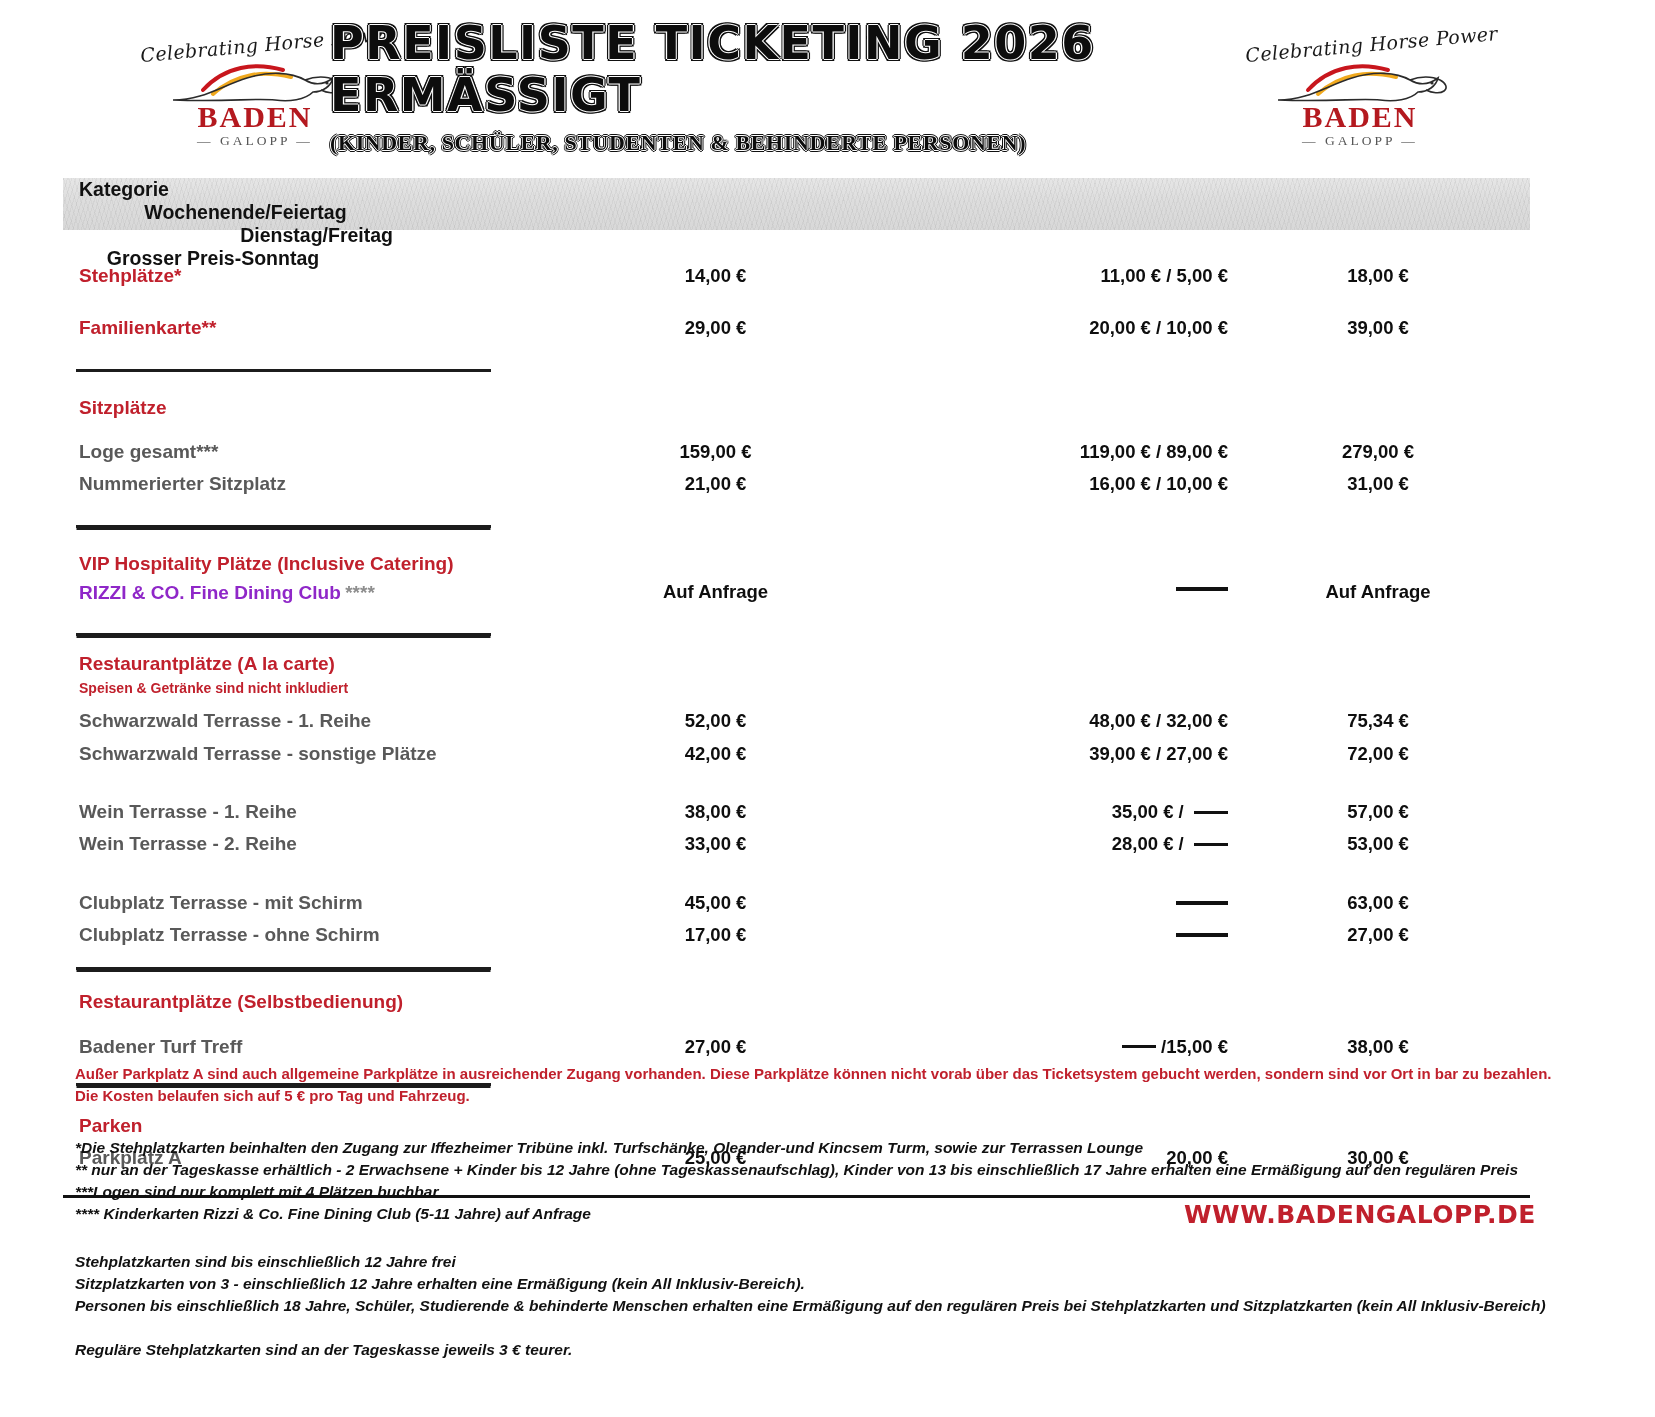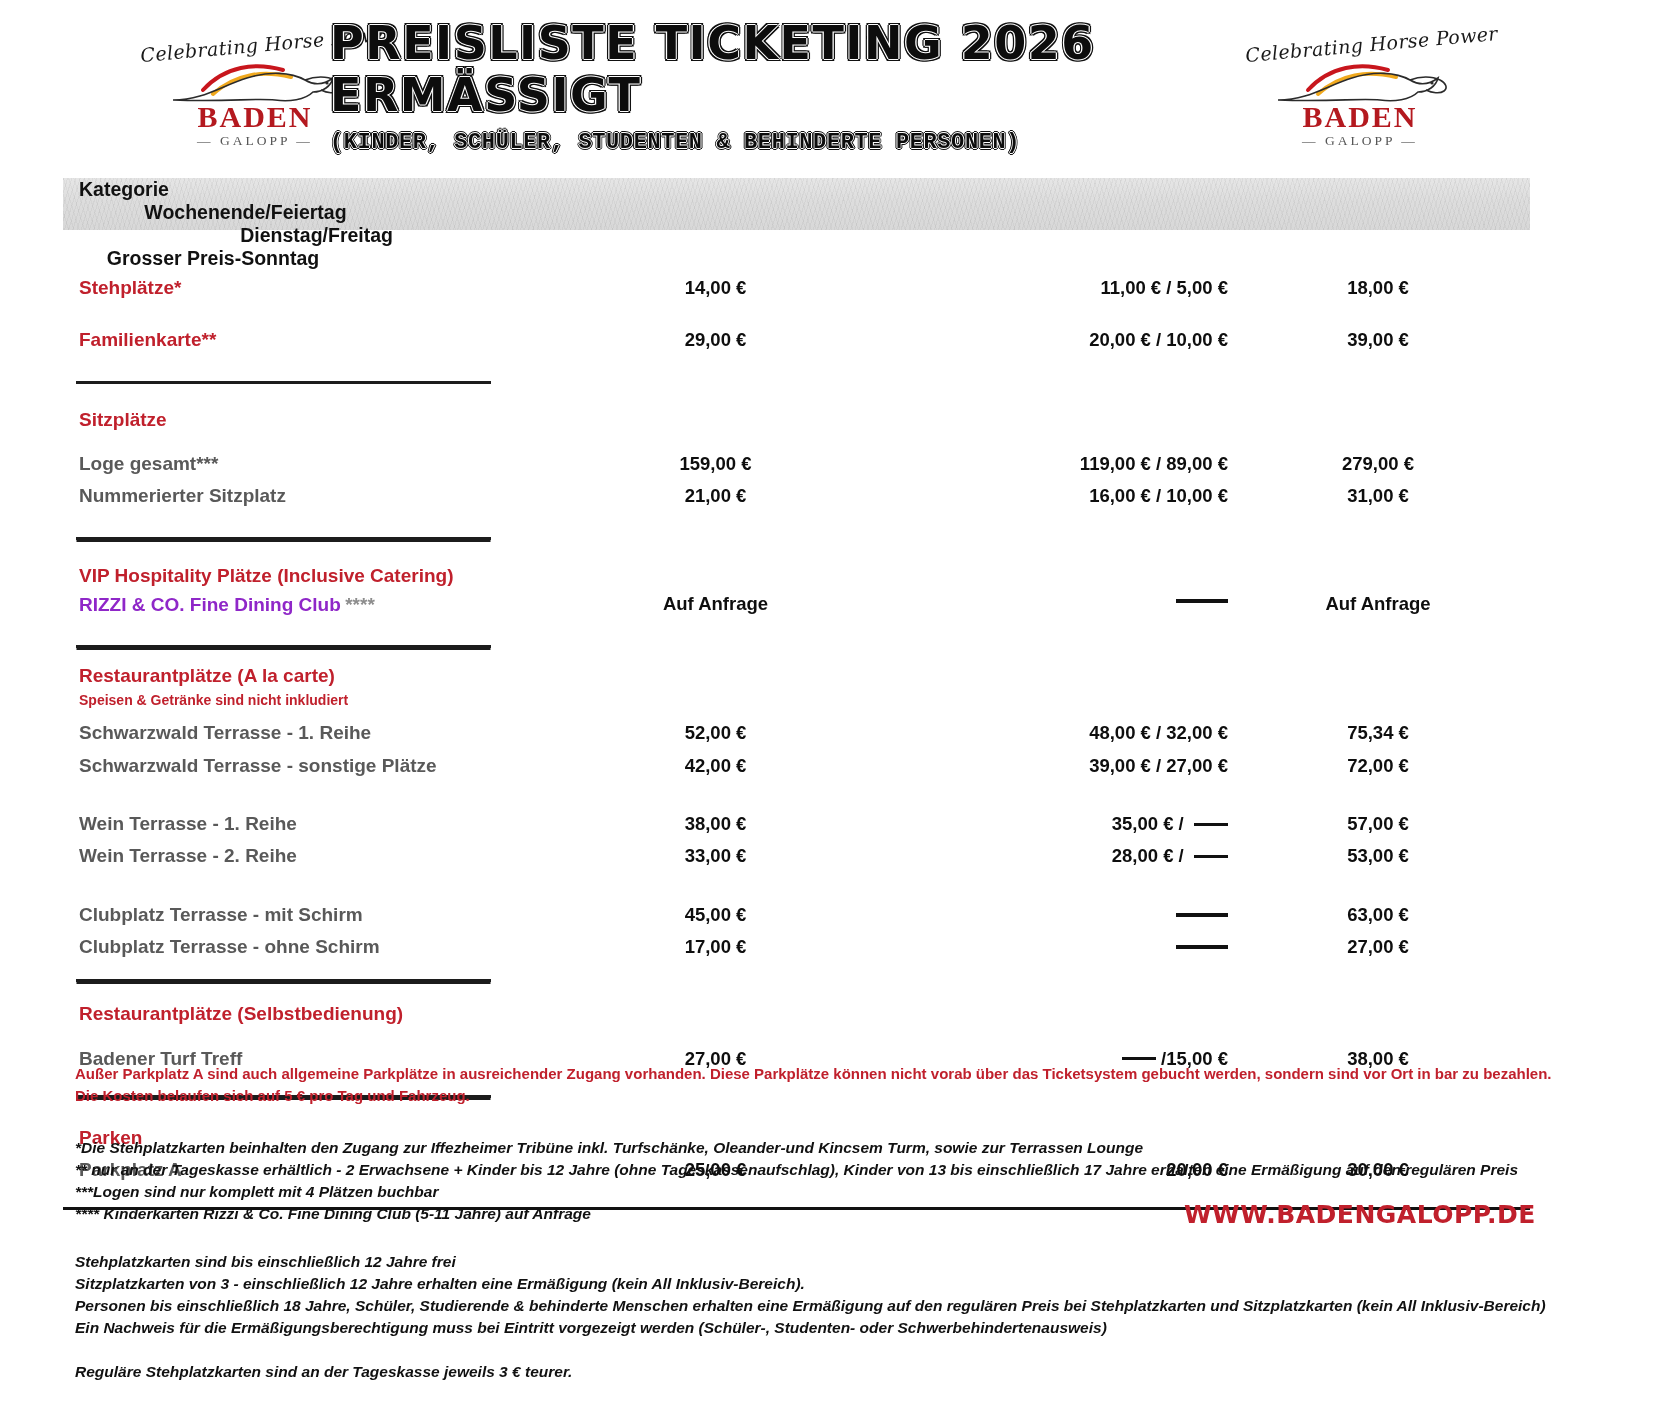--- a/index.html
+++ b/index.html
@@ -49,21 +49,21 @@
     letter-spacing: 1.5px;
     color: #0d0d0d;
     -webkit-text-stroke: 0px;
     text-shadow:
       1.2px 0 0 #fff, -1.2px 0 0 #fff, 0 1.2px 0 #fff, 0 -1.2px 0 #fff,
       2.4px 0 0 #111, -2.4px 0 0 #111, 0 2.4px 0 #111, 0 -2.4px 0 #111,
       1.8px 1.8px 0 #111, -1.8px 1.8px 0 #111, 1.8px -1.8px 0 #111, -1.8px -1.8px 0 #111;
     line-height: 1.12;
   }
   .title-sub {
-    font-family: Liberation Mono, monospace;
+    font-family: Liberation Serif, serif;
     font-weight: 700;
     font-size: 22px;
     letter-spacing: .6px;
     color: #0d0d0d;
     text-shadow:
       .9px 0 0 #fff, -.9px 0 0 #fff, 0 .9px 0 #fff, 0 -.9px 0 #fff,
       1.8px 0 0 #111, -1.8px 0 0 #111, 0 1.8px 0 #111, 0 -1.8px 0 #111,
       1.3px 1.3px 0 #111, -1.3px 1.3px 0 #111, 1.3px -1.3px 0 #111, -1.3px -1.3px 0 #111;
     margin-top: 9px;
   }
@@ -82,21 +82,21 @@
   .row { display: flex; align-items: baseline; }
   .c-cat   { width: 470px; padding-left: 16px; }
   .c-we    { width: 365px; text-align: center; }
   .c-di    { width: 330px; text-align: right; }
   .c-gp    { width: 300px; text-align: center; }
 
   .thead .c-cat, .thead .c-we, .thead .c-di, .thead .c-gp {
     font-size: 19.5px; font-weight: 700; color: #111;
   }
 
-  .body { padding-top: 12px; }
+  .body { padding-top: 0; }
 
   .sep {
     width: 415px; margin-left: 13px;
     border-top: 3.2px solid #1c1c1c;
   }
   .sep.dbl { border-top: 3.2px solid #1c1c1c; box-shadow: 0 2.5px 0 -0.5px #1c1c1c; }
   .sep.full { width: 1467px; margin-left: 0; border-top: 3.4px solid #111; }
 
   .lbl { font-size: 19px; font-weight: 700; line-height: 1.28; }
   .lbl.red    { color: #c0202c; }
@@ -383,21 +383,20 @@
     <div class="fn">*Die Stehplatzkarten beinhalten den Zugang zur Iffezheimer Tribüne  inkl. Turfschänke, Oleander-und Kincsem Turm, sowie zur Terrassen Lounge</div>
     <div class="fn">** nur an der Tageskasse erhältlich - 2 Erwachsene + Kinder bis 12 Jahre (ohne Tageskassenaufschlag), Kinder von 13 bis einschließlich 17 Jahre erhalten eine Ermäßigung auf den regulären Preis</div>
     <div class="fn">***Logen sind nur komplett mit 4 Plätzen buchbar</div>
     <div class="fn">**** Kinderkarten Rizzi &amp; Co. Fine Dining Club (5-11 Jahre) auf Anfrage</div>
 
     <div style="height:26px"></div>
 
     <div class="fn">Stehplatzkarten sind bis einschließlich 12 Jahre frei</div>
     <div class="fn">Sitzplatzkarten von 3 - einschließlich 12 Jahre erhalten eine Ermäßigung (kein All Inklusiv-Bereich).</div>
     <div class="fn">Personen bis einschließlich 18 Jahre, Schüler, Studierende &amp; behinderte Menschen erhalten eine Ermäßigung auf den regulären Preis bei Stehplatzkarten und Sitzplatzkarten (kein All Inklusiv-Bereich)</div>
-    <div class="fn">Ein Nachweis für die Ermäßigungsberechtigung muss bei Eintritt vorgezeigt werden (Schüler-, Studenten- oder Schwerbehindertenausweis)</div>
 
     <div style="height:22px"></div>
 
     <div class="fn">Reguläre Stehplatzkarten sind an der Tageskasse jeweils 3 € teurer.</div>
   </div>
 
   <div class="url">WWW.BADENGALOPP.DE</div>
 
 </div>
 

